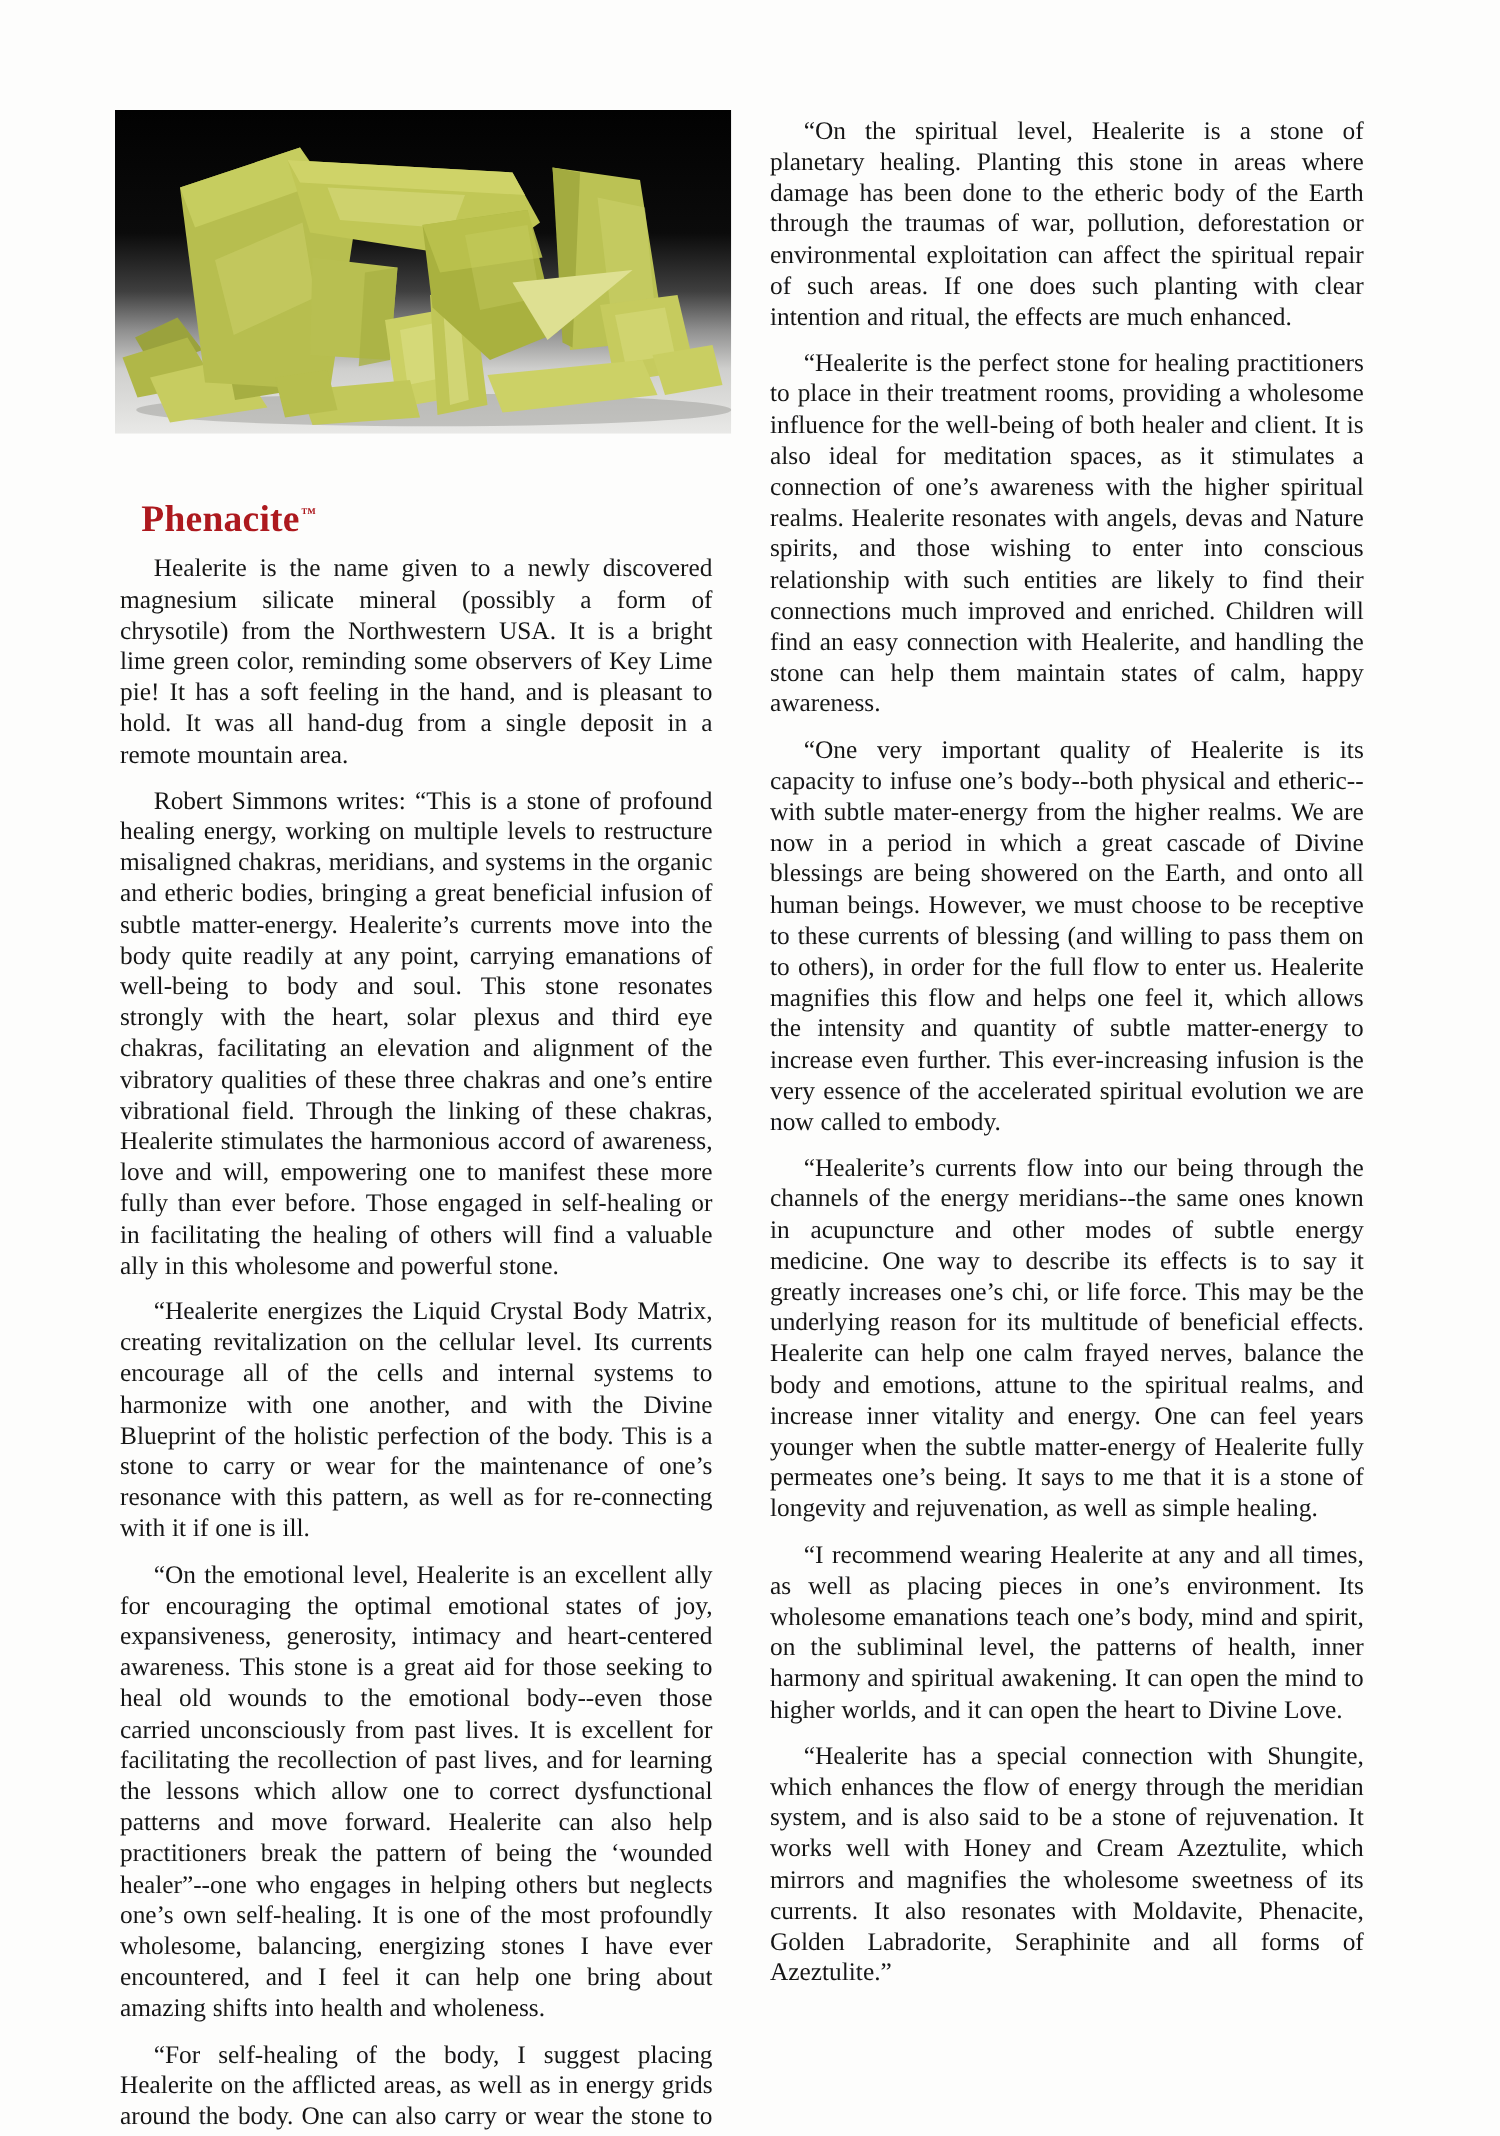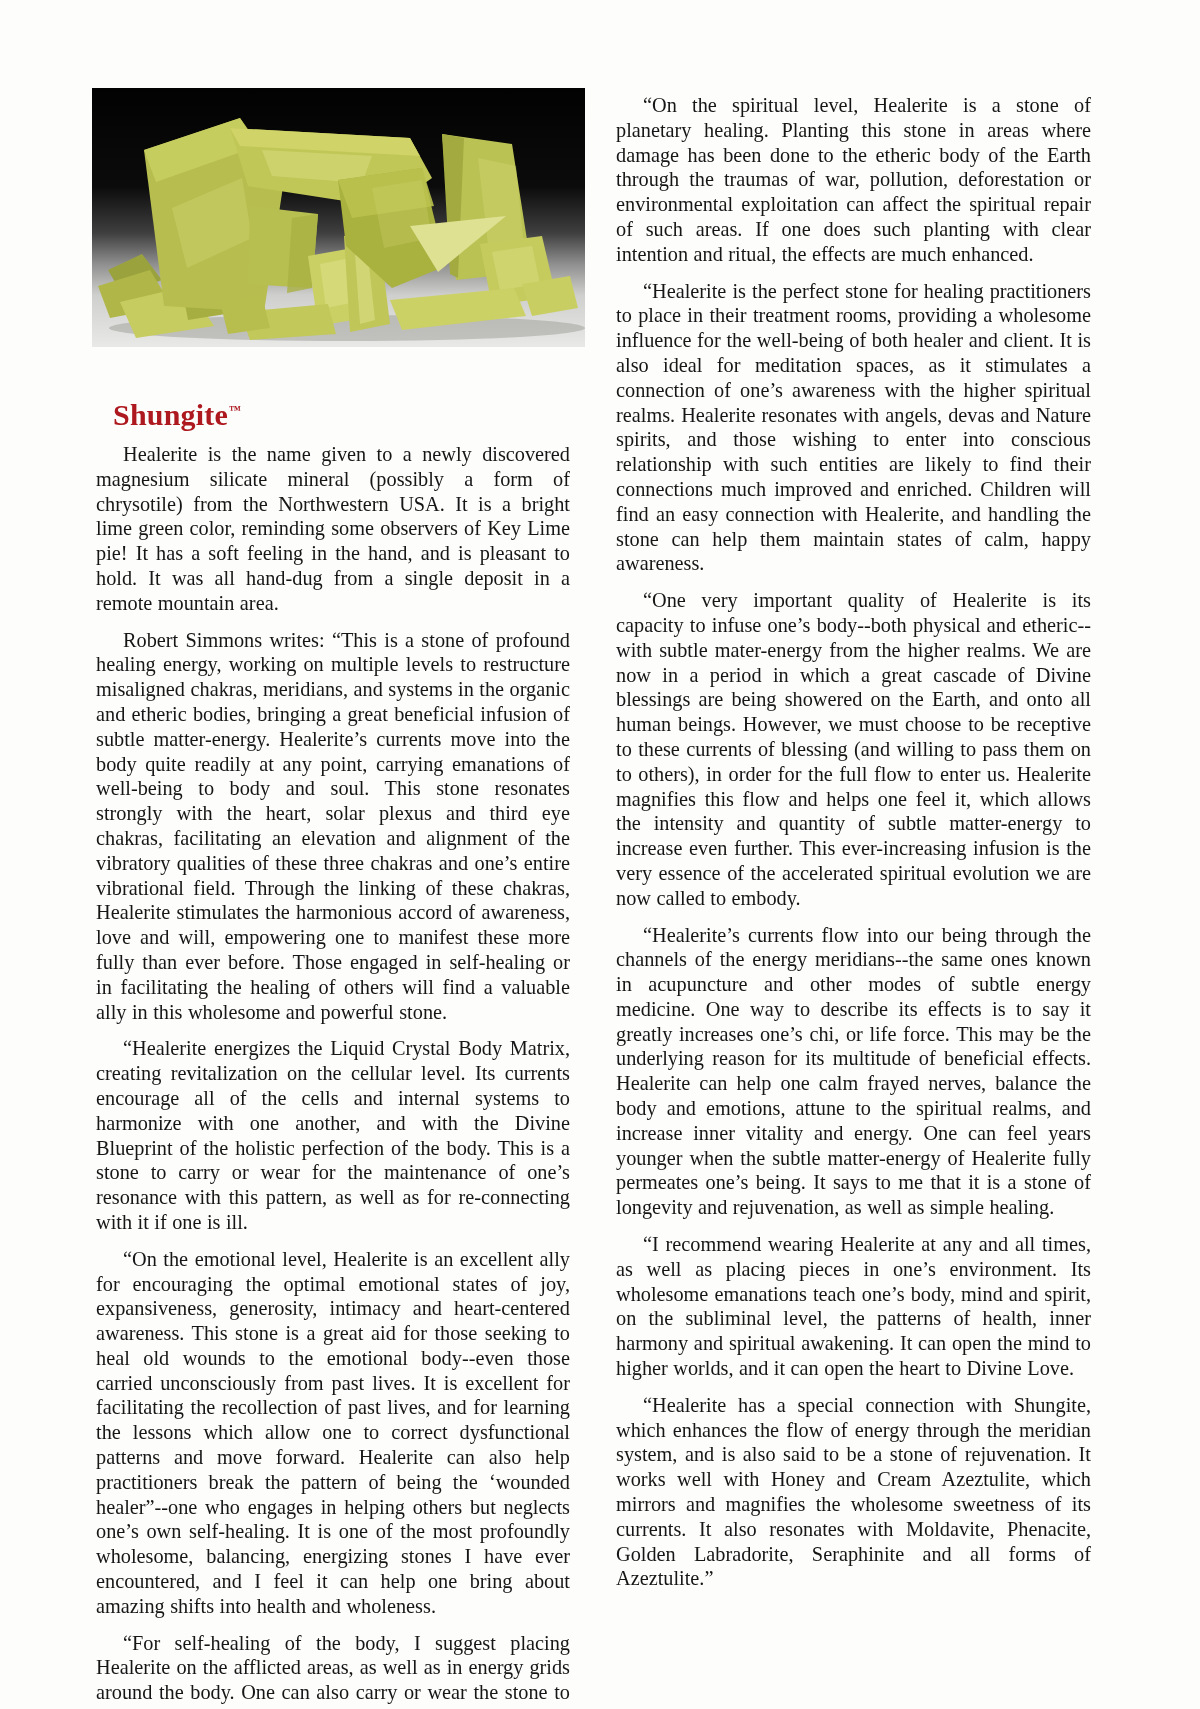--- a/index.html
+++ b/index.html
@@ -103,21 +103,21 @@
         <polygon points="388,156 450,148 464,208 400,218" fill="#c6cb5e"></polygon>
         <polygon points="400,164 440,158 448,196 408,202" fill="#dcdf86" opacity="0.45"></polygon>
 
         <polygon points="298,212 422,200 434,228 310,242" fill="#ccd166"></polygon>
         <polygon points="148,224 236,216 244,246 158,252" fill="#c2c85a"></polygon>
         <polygon points="128,214 170,208 178,240 136,246" fill="#b7be4e"></polygon>
         <polygon points="430,196 478,188 486,220 440,228" fill="#c9ce62"></polygon>
       </svg>
     </figure>
 
-    <h1 class="heading"><span>Shungite</span><sup>™</sup></h1>
+    <h1 class="heading"><span>Phenacite</span><sup>™</sup></h1>
 
     <p class="body-par">Healerite is the name given to a newly discovered magnesium silicate mineral (possibly a form of chrysotile) from the Northwestern USA. It is a bright lime green color, reminding some observers of Key Lime pie! It has a soft feeling in the hand, and is pleasant to hold. It was all hand-dug from a single deposit in a remote mountain area.</p>
     <p class="body-par">Robert Simmons writes: “This is a stone of profound healing energy, working on multiple levels to restructure misaligned chakras, meridians, and systems in the organic and etheric bodies, bringing a great beneficial infusion of subtle matter-energy. Healerite’s currents move into the body quite readily at any point, carrying emanations of well-being to body and soul. This stone resonates strongly with the heart, solar plexus and third eye chakras, facilitating an elevation and alignment of the vibratory qualities of these three chakras and one’s entire vibrational field. Through the linking of these chakras, Healerite stimulates the harmonious accord of awareness, love and will, empowering one to manifest these more fully than ever before. Those engaged in self-healing or in facilitating the healing of others will find a valuable ally in this wholesome and powerful stone.</p>
     <p class="body-par">“Healerite energizes the Liquid Crystal Body Matrix, creating revitalization on the cellular level. Its currents encourage all of the cells and internal systems to harmonize with one another, and with the Divine Blueprint of the holistic perfection of the body. This is a stone to carry or wear for the maintenance of one’s resonance with this pattern, as well as for re-connecting with it if one is ill.</p>
     <p class="body-par">“On the emotional level, Healerite is an excellent ally for encouraging the optimal emotional states of joy, expansiveness, generosity, intimacy and heart-centered awareness. This stone is a great aid for those seeking to heal old wounds to the emotional body--even those carried unconsciously from past lives. It is excellent for facilitating the recollection of past lives, and for learning the lessons which allow one to correct dysfunctional patterns and move forward. Healerite can also help practitioners break the pattern of being the ‘wounded healer”--one who engages in helping others but neglects one’s own self-healing. It is one of the most profoundly wholesome, balancing, energizing stones I have ever encountered, and I feel it can help one bring about amazing shifts into health and wholeness.</p>
     <p class="body-par">“For self-healing of the body, I suggest placing Healerite on the afflicted areas, as well as in energy grids around the body. One can also carry or wear the stone to keep its influence in the auric field throughout the day.</p>
   </div>
 
   <div class="col col-right">
     <p class="body-par">“On the spiritual level, Healerite is a stone of planetary healing. Planting this stone in areas where damage has been done to the etheric body of the Earth through the traumas of war, pollution, deforestation or environmental exploitation can affect the spiritual repair of such areas. If one does such planting with clear intention and ritual, the effects are much enhanced.</p>

